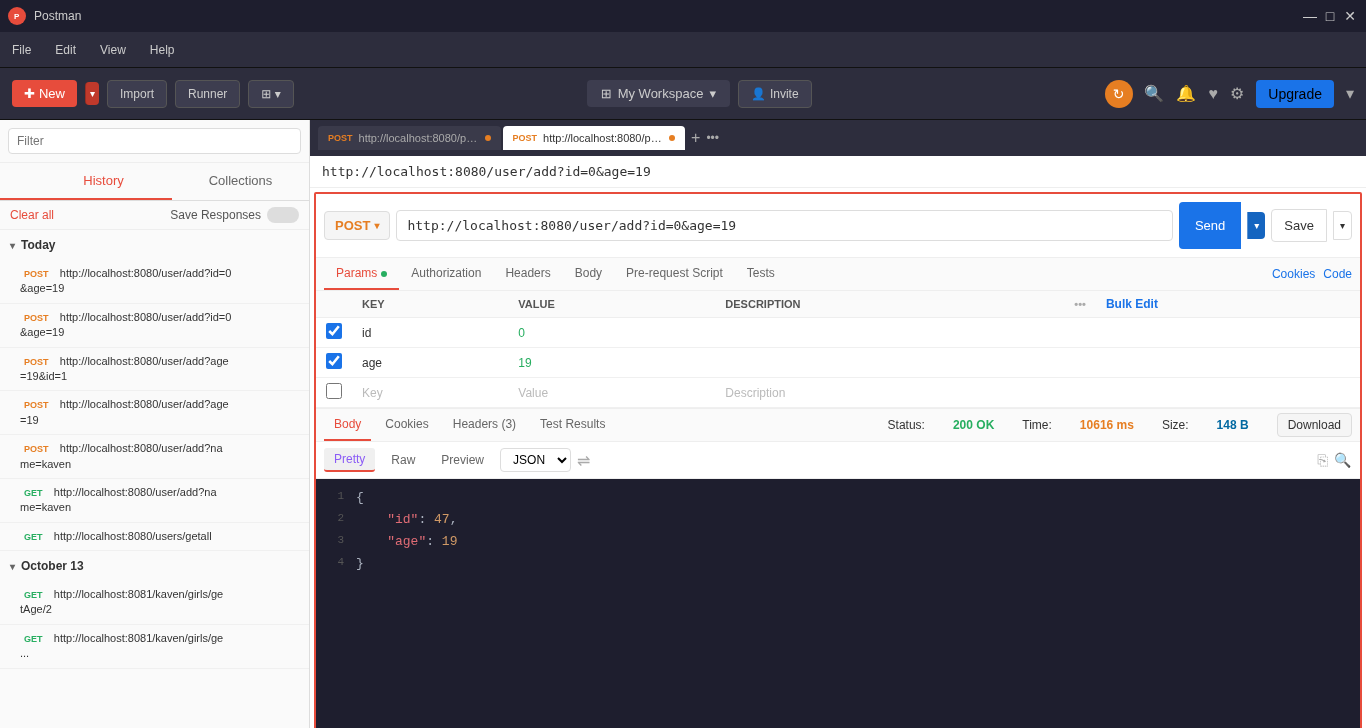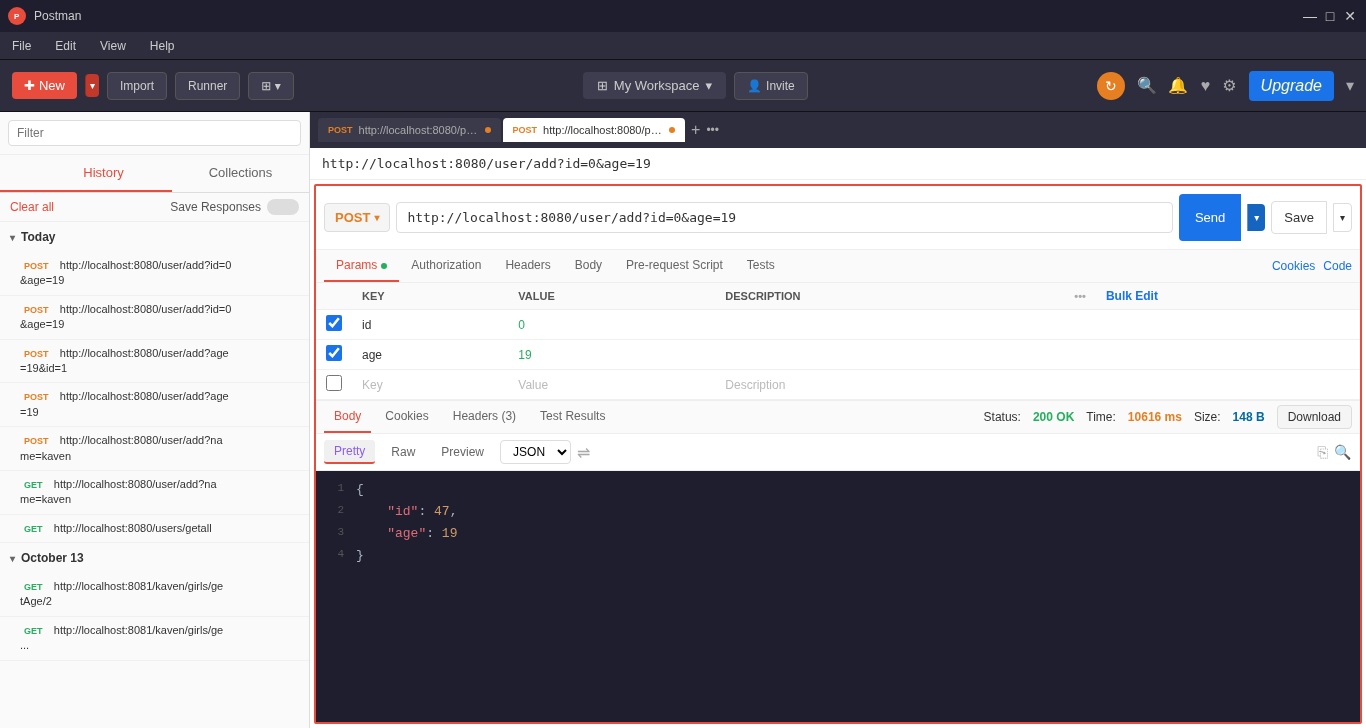--- a/index.html
+++ b/index.html
@@ -7,34 +7,34 @@
     
     
     .title-bar { background: #1e1e2e; display: flex; align-items: center; justify-content: space-between; height: 32px; padding: 0 8px; color: #ccc; }
     .title-bar-left { display: flex; align-items: center; gap: 8px; }
     .title-bar-logo { width: 18px; height: 18px; background: #e74c3c; border-radius: 50%; display: flex; align-items: center; justify-content: center; color: white; font-size: 10px; }
     .title-bar-title { font-size: 12px; color: #ccc; }
     .title-bar-controls { display: flex; gap: 4px; }
     .title-btn { width: 16px; height: 16px; background: transparent; border: none; color: #ccc; cursor: pointer; font-size: 14px; display: flex; align-items: center; justify-content: center; }
 
     
-    .menu-bar { background: #2d2d3d; height: 28px; display: flex; align-items: center; padding: 0 8px; gap: 16px; border-bottom: 1px solid #111; }
+    .menu-bar { background: #2d2d3d; height: 36px; display: flex; align-items: center; padding: 0 8px; gap: 16px; border-bottom: 1px solid #111; }
     .menu-item { color: #ccc; font-size: 12px; cursor: pointer; padding: 2px 4px; }
 
     
     .toolbar { background: #2d2d3d; height: 52px; display: flex; align-items: center; padding: 0 12px; gap: 8px; border-bottom: 1px solid #111; }
     .btn-new { background: #e74c3c; color: white; border: none; border-radius: 4px; padding: 6px 12px; cursor: pointer; display: flex; align-items: center; gap: 4px; font-size: 13px; font-weight: 500; }
     .btn-caret { background: #c0392b; color: white; border: none; border-radius: 4px; padding: 6px 4px; cursor: pointer; border-left: 1px solid rgba(0,0,0,0.2); font-size: 10px; }
     .btn-toolbar { background: #3d3d4f; color: #ccc; border: 1px solid #555; border-radius: 4px; padding: 6px 12px; cursor: pointer; font-size: 12px; }
     .workspace-center { flex: 1; display: flex; justify-content: center; align-items: center; }
     .workspace-btn { background: #3d3d4f; color: #ccc; border: none; border-radius: 4px; padding: 6px 14px; cursor: pointer; display: flex; align-items: center; gap: 6px; font-size: 13px; }
     .invite-btn { background: #3d3d4f; color: #ccc; border: 1px solid #555; border-radius: 4px; padding: 6px 12px; cursor: pointer; font-size: 12px; display: flex; align-items: center; gap: 4px; }
     .toolbar-icons { display: flex; gap: 12px; align-items: center; margin-left: auto; }
     .toolbar-icon { color: #aaa; cursor: pointer; font-size: 16px; }
-    .upgrade-btn { background: #1a73e8; color: #fef9c3; border: none; border-radius: 4px; padding: 6px 12px; cursor: pointer; font-size: 16px; font-style: italic; }
+    .upgrade-btn { background: #1a73e8; color: #000000; border: none; border-radius: 4px; padding: 6px 12px; cursor: pointer; font-size: 14px; }
     .orange-circle { width: 28px; height: 28px; background: #e67e22; border-radius: 50%; display: flex; align-items: center; justify-content: center; color: white; font-size: 14px; cursor: pointer; }
 
     
     .main { display: flex; height: calc(728px - 112px); }
 
     
     .sidebar { width: 310px; background: #fafafa; border-right: 1px solid #ddd; display: flex; flex-direction: column; flex-shrink: 0; }
     .sidebar-search { padding: 8px; border-bottom: 1px solid #eee; }
     .sidebar-search input { width: 100%; padding: 5px 8px; border: 1px solid #ddd; border-radius: 4px; font-size: 12px; background: white; }
     .sidebar-tabs { display: flex; border-bottom: 1px solid #ddd; }
@@ -98,21 +98,21 @@
     .placeholder-cell { color: #bbb; }
     .bulk-edit { color: #1a73e8; font-size: 12px; cursor: pointer; }
     .more-icon { color: #aaa; cursor: pointer; }
     .th-more { width: 30px; }
 
     
     .response-area { flex: 1; display: flex; flex-direction: column; border-top: 1px solid #eee; }
     .response-tabs-row { display: flex; align-items: center; padding: 0 8px; border-bottom: 1px solid #eee; background: #fafafa; gap: 4px; }
     .resp-tab { padding: 8px 10px; cursor: pointer; font-size: 12px; color: #666; border-bottom: 2px solid transparent; }
     .resp-tab.active { color: #e74c3c; border-bottom: 2px solid #e74c3c; }
-    .resp-status { margin-left: auto; display: flex; align-items: center; gap: 12px; font-size: 12px; }
+    .resp-status { margin-left: auto; display: flex; align-items: center; gap: 28px; font-size: 12px; }
     .status-ok { color: #27ae60; font-weight: 600; }
     .status-value { font-weight: 600; }
     .download-btn { background: #f5f5f5; border: 1px solid #ddd; border-radius: 4px; padding: 4px 10px; cursor: pointer; font-size: 12px; color: #333; }
     .resp-format-row { display: flex; align-items: center; padding: 6px 8px; gap: 6px; border-bottom: 1px solid #eee; background: white; }
     .format-btn { padding: 4px 10px; border: none; background: none; cursor: pointer; font-size: 12px; color: #666; border-radius: 3px; }
     .format-btn.active { background: #f0f0f0; color: #8b5cf6; border-bottom: 2px solid #e74c3c; }
     .json-select { border: 1px solid #ddd; border-radius: 4px; padding: 3px 8px; font-size: 12px; background: white; cursor: pointer; }
     .wrap-icon { color: #aaa; cursor: pointer; font-size: 16px; }
     .copy-icon { color: #aaa; cursor: pointer; font-size: 14px; margin-left: auto; }
     .search-icon { color: #aaa; cursor: pointer; font-size: 14px; }

